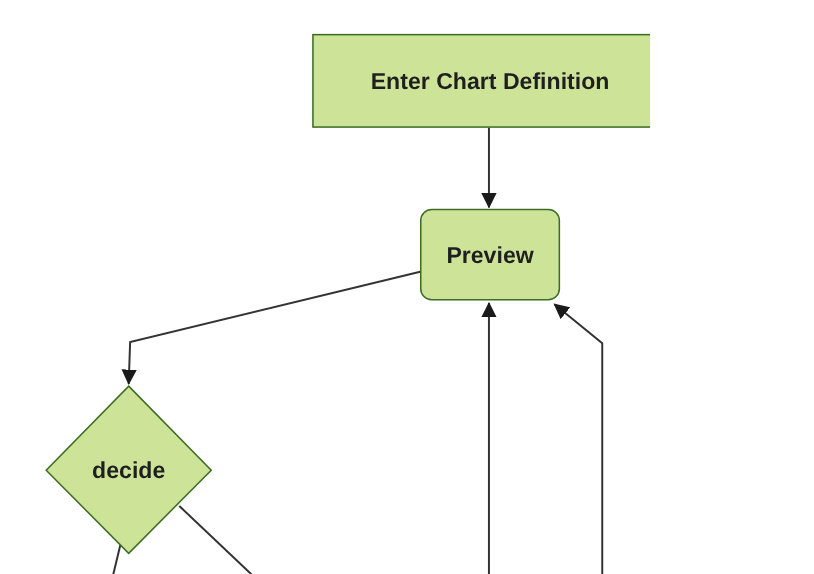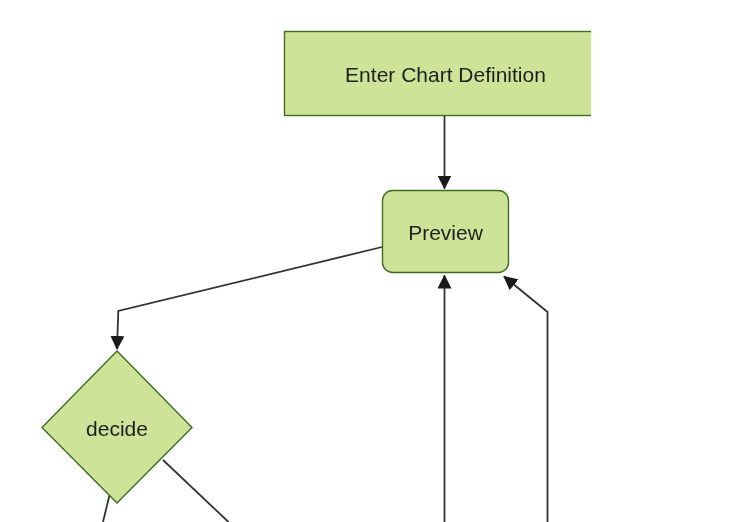--- a/index.html
+++ b/index.html
@@ -6,20 +6,21 @@
     margin: 0;
     padding: 0;
     background: var(--background, #ffffff);
   }
   .stage {
     position: relative;
     width: 591px;
     height: 522px;
     overflow: hidden;
     background: var(--background, #ffffff);
+    font-weight: bold;
   }
   svg { display: block; }
   .edge {
     fill: none;
     stroke: var(--edge-color, #333333);
     stroke-width: 1.8px;
   }
   .node-shape {
     fill: var(--node-fill, #cde498);
     stroke: var(--node-stroke, #3d6d22);

